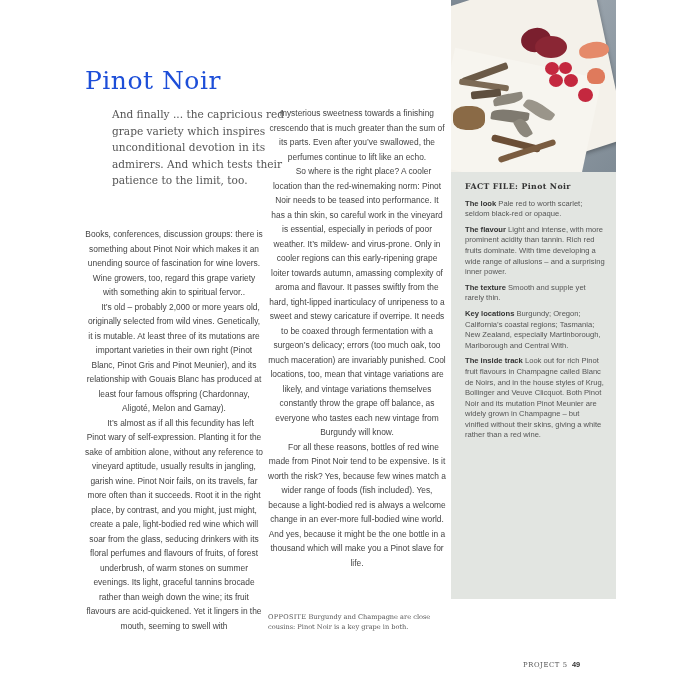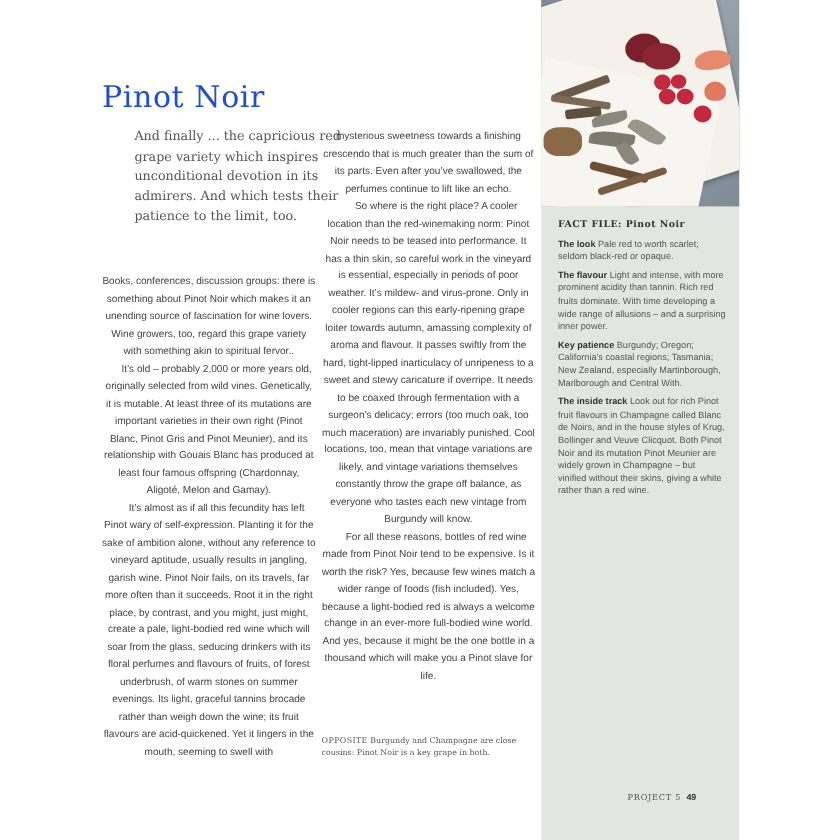--- a/index.html
+++ b/index.html
@@ -26,21 +26,21 @@
   .col p { margin: 0; text-align: center; }
   .col p.indent { text-indent: 13px; }
   .col1 { left: 85px; top: 187px; margin-top: 40px; }
   .col2 { left: 268px; top: 106px; }
   .caption {
     position: absolute; left: 268px; top: 612px; width: 180px;
     font-family: "DejaVu Serif", serif; font-size: 6.6px; line-height: 10px; color: #555;
   }
   .caption .lead { letter-spacing: 0.3px; }
   .sidebar {
-    position: absolute; left: 451px; top: 0; width: 165px; height: 700px;
+    position: absolute; left: 451px; top: 0; width: 165px; height: 599px;
     background: #e2e5e1;
   }
   .photo {
     position: absolute; left: 0; top: 0; width: 165px; height: 172px;
     background: linear-gradient(135deg, #7d8994 0%, #9aa4ad 40%, #7f8b95 100%);
     overflow: hidden;
   }
   .book {
     position: absolute; left: 4px; top: 14px; width: 180px; height: 180px;
     background: #f4f1ea; transform: rotate(-18deg) skewX(-6deg);
@@ -120,19 +120,20 @@
     <div class="leaf" style="left:62px;top:122px;width:20px;height:12px;transform:rotate(60deg);"></div>
     <div class="crumb" style="left:2px;top:106px;width:32px;height:24px;"></div>
     <div class="stick" style="left:40px;top:140px;width:50px;height:7px;transform:rotate(14deg);"></div>
     <div class="stick" style="left:46px;top:148px;width:60px;height:6px;transform:rotate(-18deg);background:#7a5c40;"></div>
   </div>
 
   <div class="facts">
     <h3>FACT FILE: Pinot Noir</h3>
     <p><b>The look</b><span> Pale red to worth scarlet; seldom black-red or opaque.</span></p>
     <p><b>The flavour</b><span> Light and intense, with more prominent acidity than tannin. Rich red fruits dominate. With time developing a wide range of allusions – and a surprising inner power.</span></p>
-    <p><b>Key patience</b><span> Burgundy; Oregon; California’s coastal regions; Tasmania; New Zealand, especially Martinborough, Marlborough and Central With.</span></p>
+    <p><b>The texture</b><span> Smooth and supple yet rarely thin.</span></p>
+    <p><b>Key locations</b><span> Burgundy; Oregon; California’s coastal regions; Tasmania; New Zealand, especially Martinborough, Marlborough and Central With.</span></p>
     <p><b>The inside track</b><span> Look out for rich Pinot fruit flavours in Champagne called Blanc de Noirs, and in the house styles of Krug, Bollinger and Veuve Clicquot. Both Pinot Noir and its mutation Pinot Meunier are widely grown in Champagne – but vinified without their skins, giving a white rather than a red wine.</span></p>
   </div>
 </div>
 
 <div class="folio">PROJECT 5</div>
 <div class="pagenum">49</div>
 
 </body></html>

